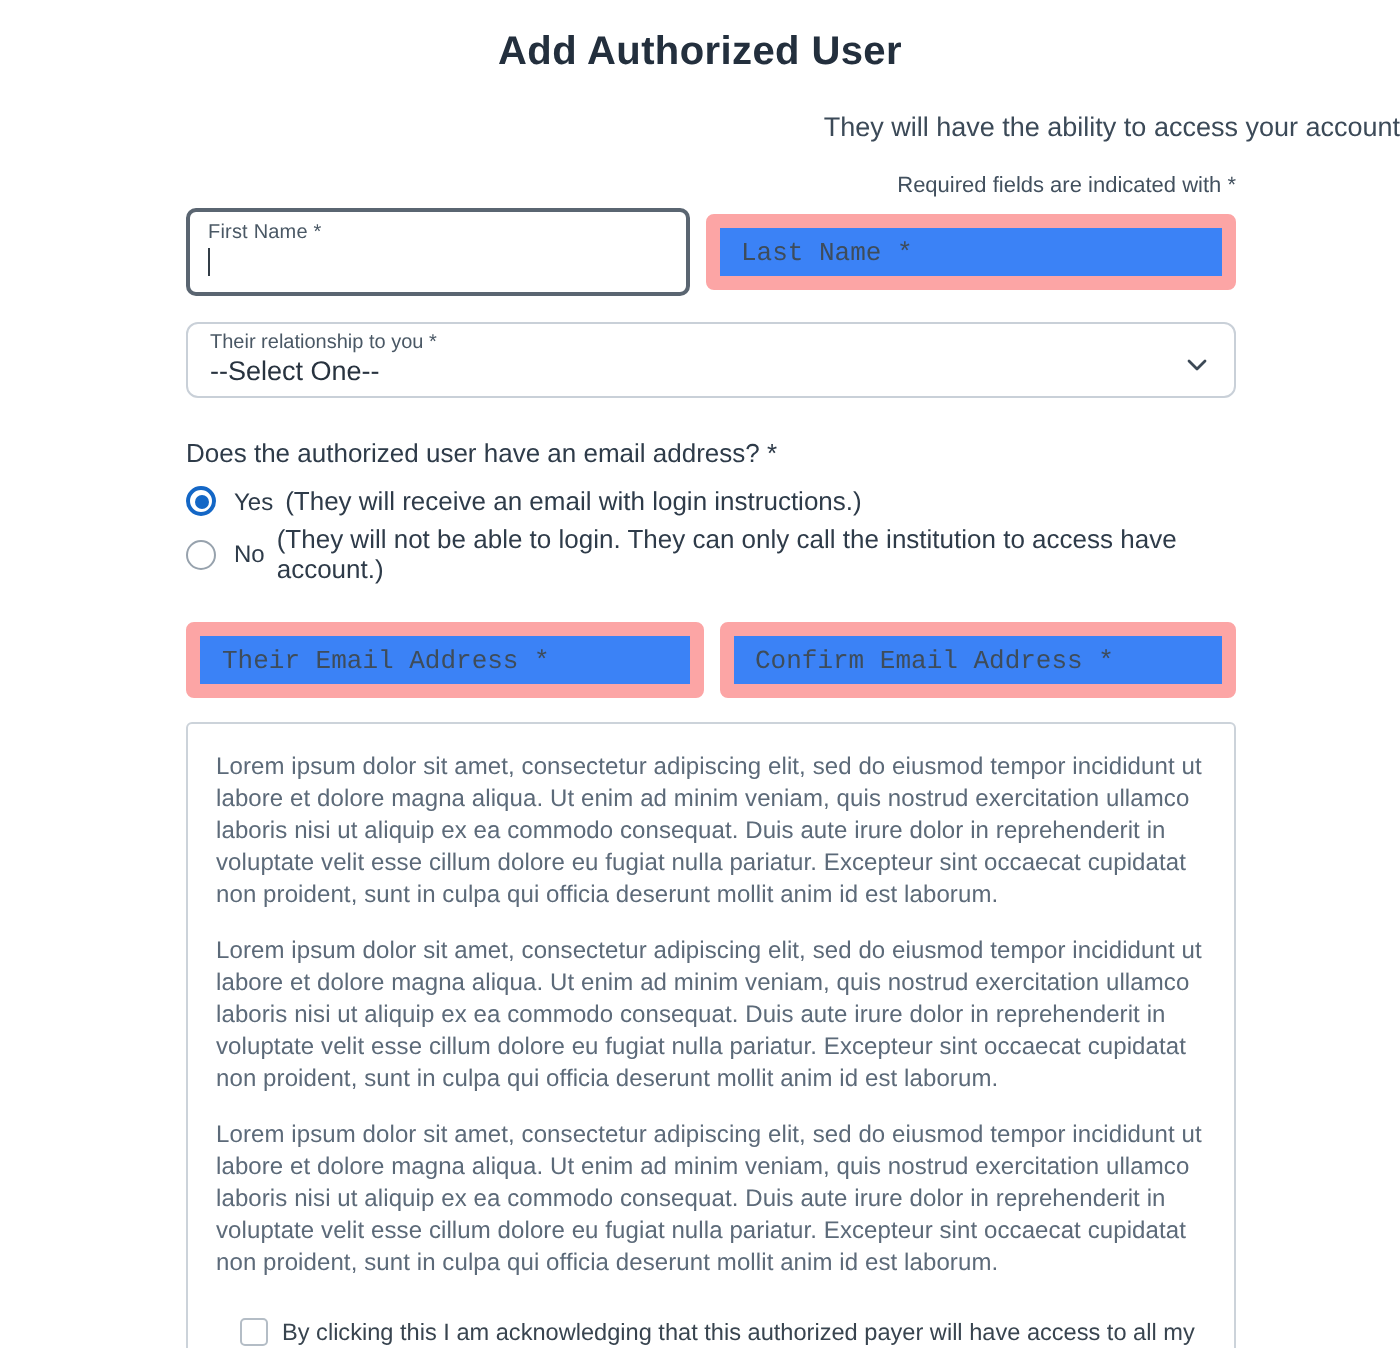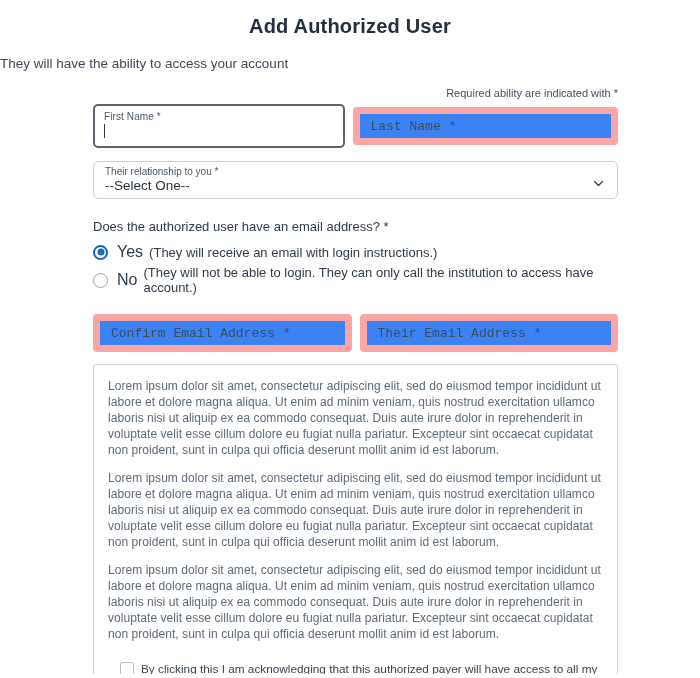--- a/index.html
+++ b/index.html
@@ -13,21 +13,21 @@
 
   .page-title {
     text-align: center;
     font-size: 20px;
     font-weight: 700;
     letter-spacing: 0.2px;
     color: #232f3d;
     padding-top: 15px;
   }
   .page-subtitle {
-    text-align: left;
+    text-align: right;
     font-size: 13.5px;
     font-weight: 400;
     color: #3c4a58;
     margin-top: 18px;
   }
 
   .form-col { width: 525px; margin-left: 93px; margin-top: 16px; }
 
   .required-note {
     text-align: right;
@@ -124,21 +124,21 @@
   .radio-circle.checked { border: 2.5px solid #1467c6; }
   .radio-circle.checked::after {
     content: "";
     position: absolute;
     left: 50%; top: 50%;
     transform: translate(-50%, -50%);
     width: 7px; height: 7px;
     border-radius: 50%;
     background: #1467c6;
   }
-  .radio-label { font-size: 16px; color: #2e3b49; }
+  .radio-label { font-size: 12px; color: #2e3b49; }
   .radio-desc { font-size: 13px; color: #2e3b49; margin-left: 6px; }
 
   .email-row { margin-top: 19px; }
 
   .terms-box {
     margin-top: 12px;
     border: 1px solid #ccd3da;
     border-radius: 3px;
     padding: 13px 14px 12px 14px;
   }
@@ -177,21 +177,21 @@
 </head>
 <body>
 
 <div class="page">
 
   <h1 class="page-title">Add Authorized User</h1>
   <p class="page-subtitle">They will have the ability to access your account</p>
 
   <div class="form-col">
 
-    <div class="required-note">Required ability are indicated with *</div>
+    <div class="required-note">Required fields are indicated with *</div>
 
     <div class="row-2">
       <div class="field-focused">
         <span class="float-label">First Name *</span>
         <span class="caret"></span>
       </div>
       <input class="text-input" type="text" placeholder="Last Name *" style="">
     </div>
 
     <div class="select-field">
@@ -213,22 +213,22 @@
         <span class="radio-desc">(They will receive an email with login instructions.)</span>
       </div>
       <div class="radio-row">
         <span class="radio-circle"></span>
         <span class="radio-label">No</span>
         <span class="radio-desc">(They will not be able to login. They can only call the institution to access have account.)</span>
       </div>
     </div>
 
     <div class="row-2 email-row">
+      <input class="text-input" type="text" placeholder="Their Email Address *" style="">
       <input class="text-input" type="text" placeholder="Confirm Email Address *" style="">
-      <input class="text-input" type="text" placeholder="Their Email Address *" style="">
     </div>
 
     <div class="terms-box">
       <p class="terms-para">Lorem ipsum dolor sit amet, consectetur adipiscing elit, sed do eiusmod tempor incididunt ut labore et dolore magna aliqua. Ut enim ad minim veniam, quis nostrud exercitation ullamco laboris nisi ut aliquip ex ea commodo consequat. Duis aute irure dolor in reprehenderit in voluptate velit esse cillum dolore eu fugiat nulla pariatur. Excepteur sint occaecat cupidatat non proident, sunt in culpa qui officia deserunt mollit anim id est laborum.</p>
       <p class="terms-para">Lorem ipsum dolor sit amet, consectetur adipiscing elit, sed do eiusmod tempor incididunt ut labore et dolore magna aliqua. Ut enim ad minim veniam, quis nostrud exercitation ullamco laboris nisi ut aliquip ex ea commodo consequat. Duis aute irure dolor in reprehenderit in voluptate velit esse cillum dolore eu fugiat nulla pariatur. Excepteur sint occaecat cupidatat non proident, sunt in culpa qui officia deserunt mollit anim id est laborum.</p>
       <p class="terms-para">Lorem ipsum dolor sit amet, consectetur adipiscing elit, sed do eiusmod tempor incididunt ut labore et dolore magna aliqua. Ut enim ad minim veniam, quis nostrud exercitation ullamco laboris nisi ut aliquip ex ea commodo consequat. Duis aute irure dolor in reprehenderit in voluptate velit esse cillum dolore eu fugiat nulla pariatur. Excepteur sint occaecat cupidatat non proident, sunt in culpa qui officia deserunt mollit anim id est laborum.</p>
 
       <div class="ack-row">
         <span class="checkbox"></span>
         <span class="ack-text">By clicking this I am acknowledging that this authorized payer will have access to all my student account financial details.</span>

